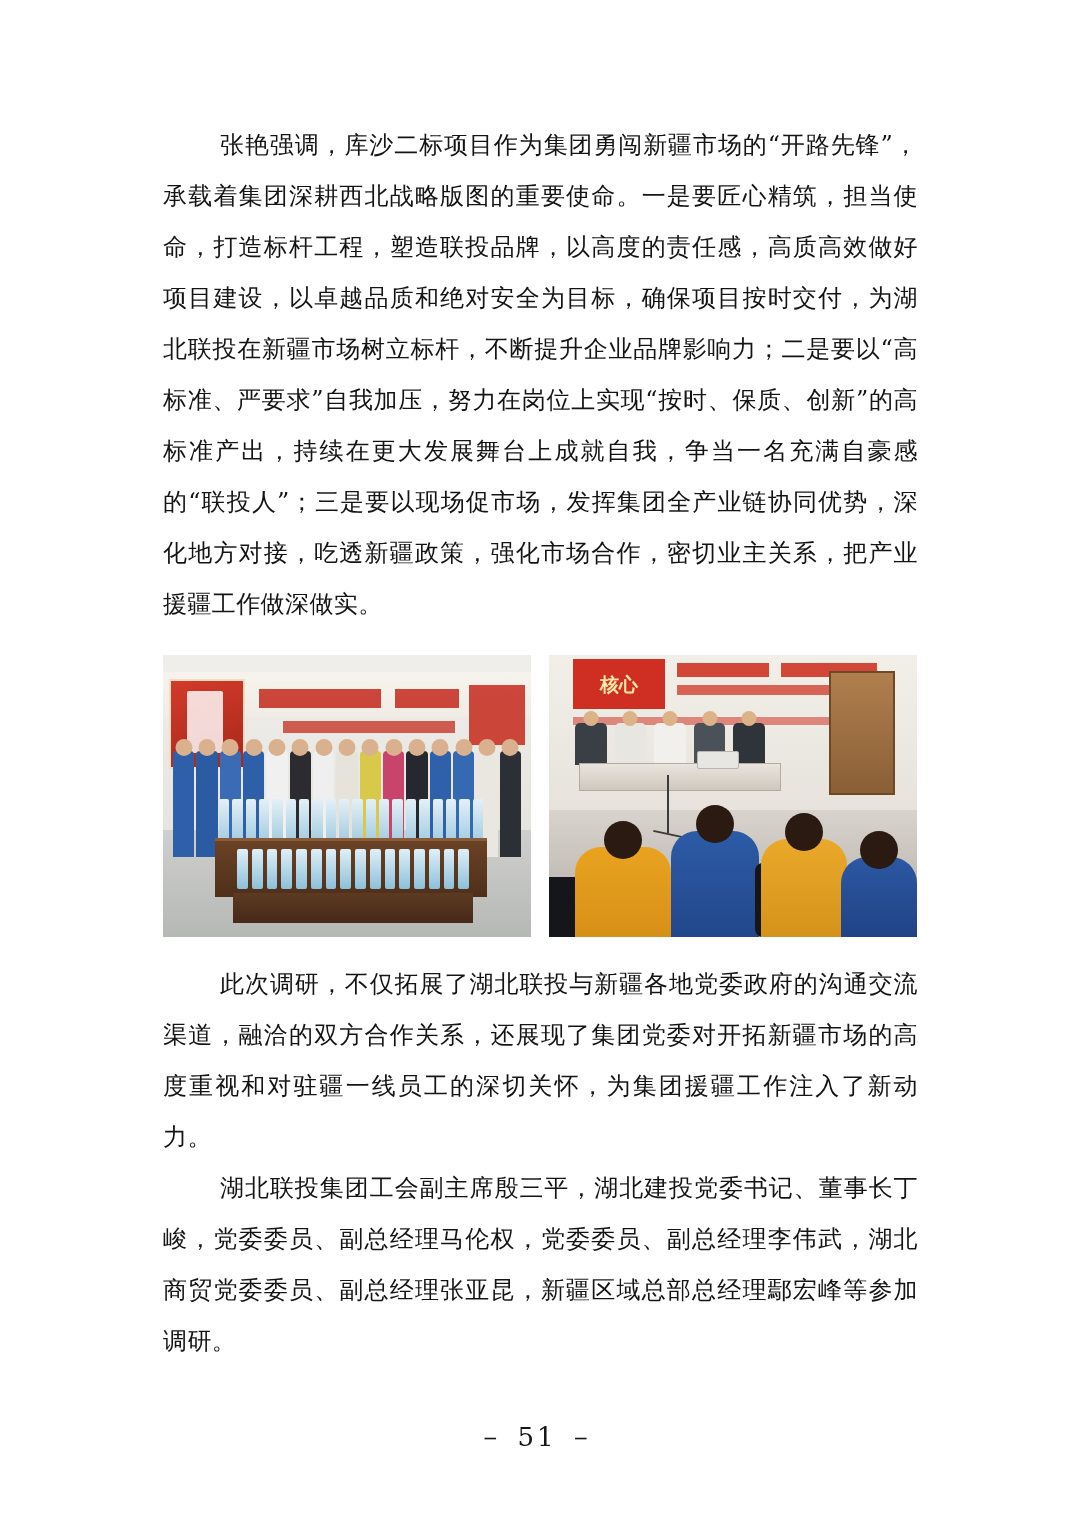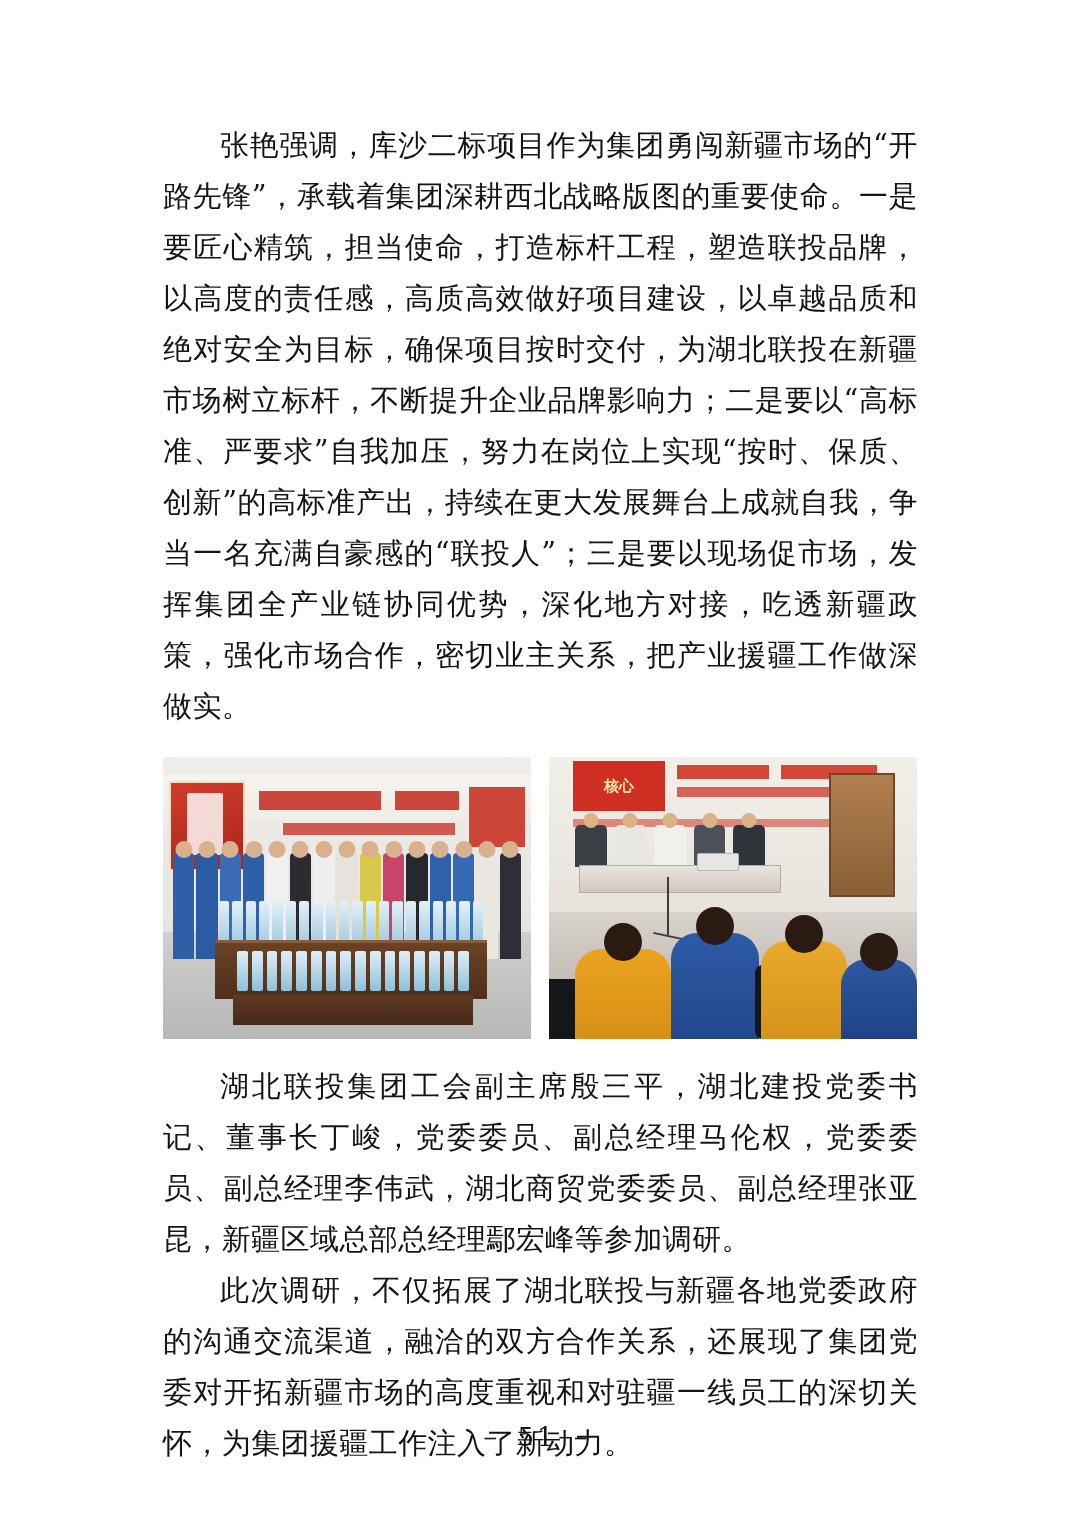--- a/index.html
+++ b/index.html
@@ -22,21 +22,21 @@
     height: 1520px;
     background: #fff;
   }
   .content {
     position: absolute;
     left: 163px;
     top: 120px;
     width: 755px;
   }
   .para {
-    font-size: 29px;
+    font-size: 24px;
     line-height: 51px;
     text-align: justify;
     text-justify: inter-ideograph;
     letter-spacing: 0.4px;
     margin: 0;
     text-indent: 57px;
     font-family: "DejaVu Serif", "Liberation Serif", serif;
     color: #141414;
   }
   .para + .para {
@@ -128,21 +128,21 @@
     position: absolute; left: 0; top: 0; width: 100%; height: 55%;
     background: linear-gradient(#f2efe9, #e7e3dc);
   }
   .ph2-floor {
     position: absolute; left: 0; bottom: 0; width: 100%; height: 45%;
     background: linear-gradient(#d8d3cc, #b0aaa3);
   }
   .ph2-redsign {
     position: absolute; left: 24px; top: 4px; width: 92px; height: 50px;
     background: #cf2f23; color: #ffe9a8;
-    font-size: 15px; font-weight: bold; text-align: center; line-height: 50px;
+    font-size: 19px; font-weight: bold; text-align: center; line-height: 50px;
     font-family: "DejaVu Serif", serif;
   }
   .ph2-banner-strip {
     position: absolute; height: 14px; background: #cf3426; opacity: .9;
   }
   .ph2-door {
     position: absolute; right: 22px; top: 16px; width: 62px; height: 120px;
     background: linear-gradient(#b07f4e, #8a5f36);
     border: 2px solid #6d4927;
   }
@@ -309,20 +309,20 @@
           <b style="left:26px; width:96px; height:96px; background:linear-gradient(#e9a320,#d68f16);"></b>
           <b style="left:122px; width:88px; height:112px; background:linear-gradient(#2d5ba6,#21468a);"></b>
           <div class="ph2-chair" style="left:206px; bottom:0; width:70px; height:74px;"></div>
           <b style="left:212px; width:86px; height:104px; background:linear-gradient(#eaa92a,#d4911a);"></b>
           <b style="left:292px; width:76px; height:86px; background:linear-gradient(#2c58a2,#1f4184);"></b>
         </div>
       </div>
 
     </div>
 
+    <p class="para">此次调研，不仅拓展了湖北联投与新疆各地党委政府的沟通交流渠道，融洽的双方合作关系，还展现了集团党委对开拓新疆市场的高度重视和对驻疆一线员工的深切关怀，为集团援疆工作注入了新动力。</p>
     <p class="para">湖北联投集团工会副主席殷三平，湖北建投党委书记、董事长丁峻，党委委员、副总经理马伦权，党委委员、副总经理李伟武，湖北商贸党委委员、副总经理张亚昆，新疆区域总部总经理鄢宏峰等参加调研。</p>
-    <p class="para">此次调研，不仅拓展了湖北联投与新疆各地党委政府的沟通交流渠道，融洽的双方合作关系，还展现了集团党委对开拓新疆市场的高度重视和对驻疆一线员工的深切关怀，为集团援疆工作注入了新动力。</p>
 
   </div>
 
   <div class="page-number">－ 51 －</div>
 
 </div>
 
 </body></html>

